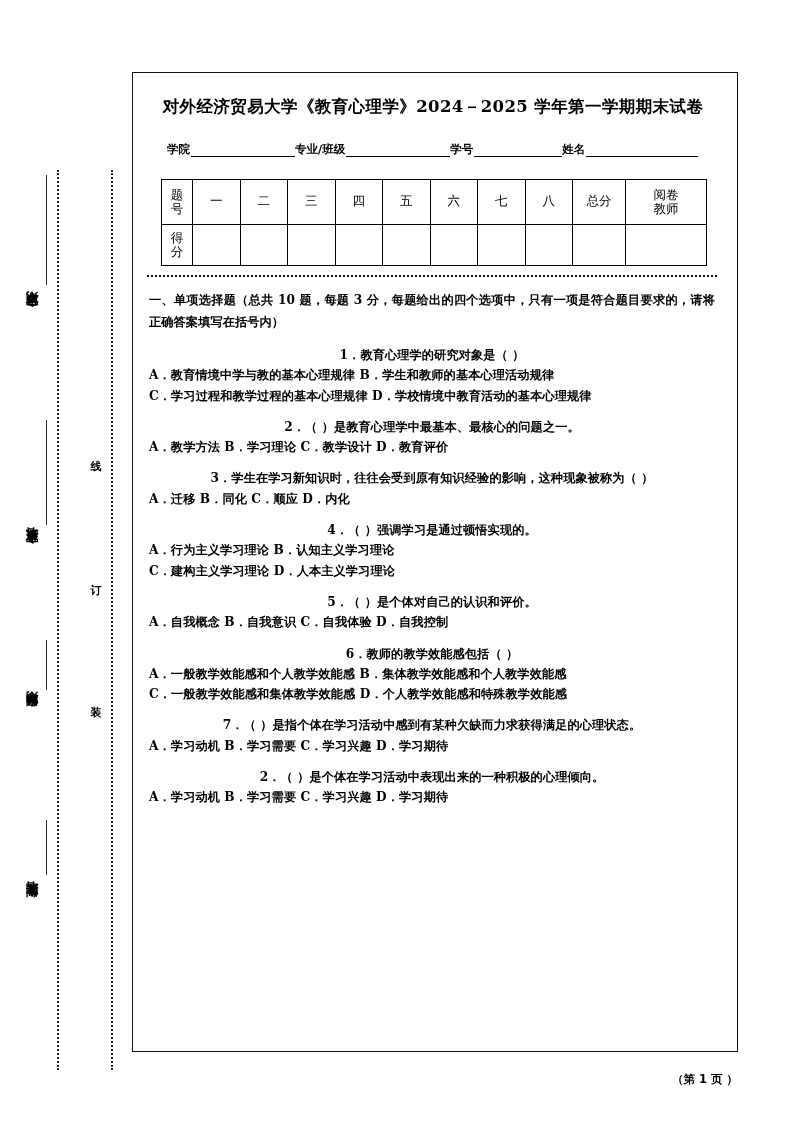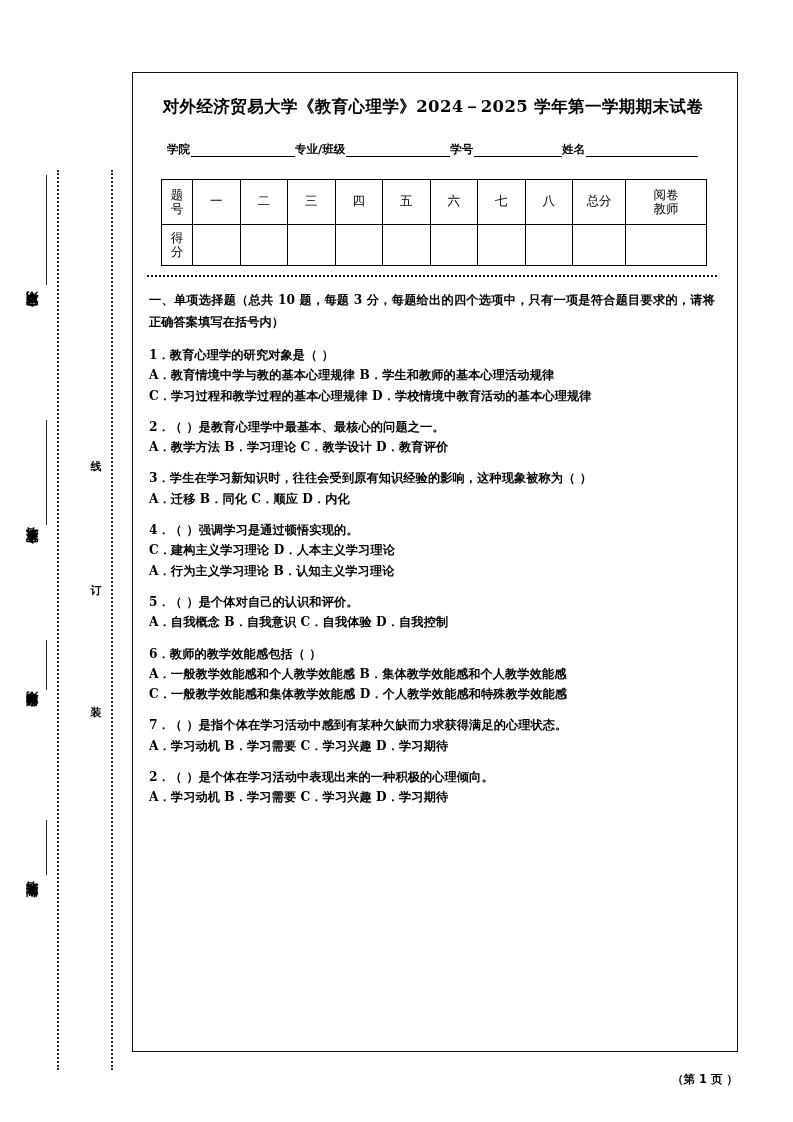--- a/index.html
+++ b/index.html
@@ -161,21 +161,21 @@
     font-size: 12.2px;
     line-height: 1.5;
     font-weight: bold;
     letter-spacing: 0.1px;
   }
   .section-head {
     margin: 0 0 12px 0;
     text-align: justify;
     line-height: 1.85;
   }
-  .q-stem  { margin: 0 0 2px 0; line-height: 1.5; }
+  .q-stem  { margin: 0 0 2px 0; line-height: 1.5; text-align: center; }
   .q-opts  { margin: 0 0 2px 0; line-height: 1.5; }
   .blk     { margin-bottom: 13px; }
 
   
   #page-footer {
     position: absolute;
     left: 132px;
     top: 1072px;
     width: 606px;
     text-align: right;
@@ -292,22 +292,22 @@
       <div class="q-opts">A．教学方法   B．学习理论   C．教学设计   D．教育评价</div>
     </div>
 
     <div class="blk">
       <div class="q-stem">3．学生在学习新知识时，往往会受到原有知识经验的影响，这种现象被称为（  ）</div>
       <div class="q-opts">A．迁移   B．同化   C．顺应   D．内化</div>
     </div>
 
     <div class="blk">
       <div class="q-stem">4．（  ）强调学习是通过顿悟实现的。</div>
+      <div class="q-opts">A．行为主义学习理论   B．认知主义学习理论</div>
       <div class="q-opts">C．建构主义学习理论   D．人本主义学习理论</div>
-      <div class="q-opts">A．行为主义学习理论   B．认知主义学习理论</div>
     </div>
 
     <div class="blk">
       <div class="q-stem">5．（  ）是个体对自己的认识和评价。</div>
       <div class="q-opts">A．自我概念   B．自我意识   C．自我体验   D．自我控制</div>
     </div>
 
     <div class="blk">
       <div class="q-stem">6．教师的教学效能感包括（  ）</div>
       <div class="q-opts">A．一般教学效能感和个人教学效能感   B．集体教学效能感和个人教学效能感</div>

